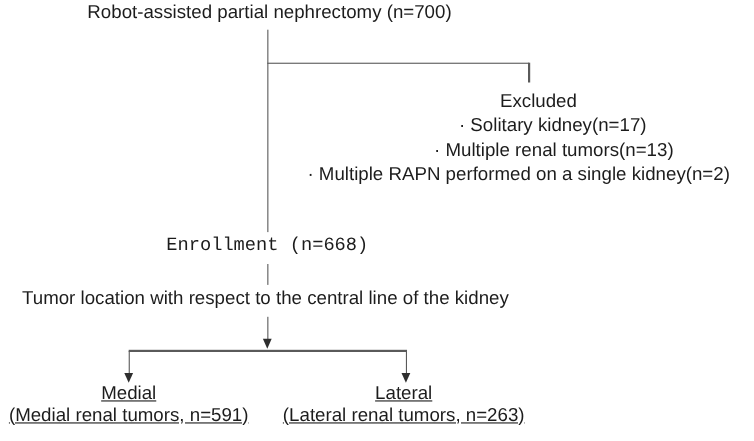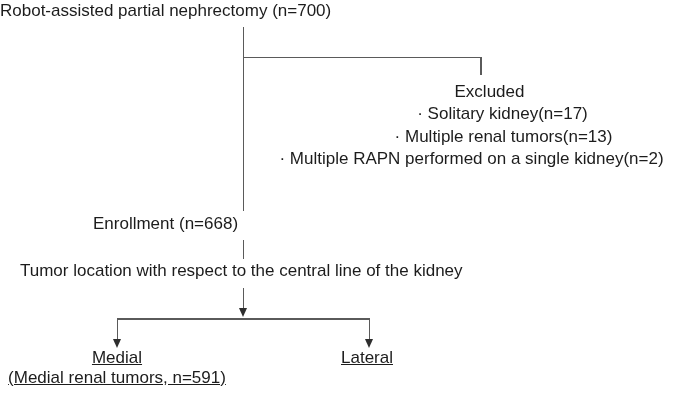--- a/index.html
+++ b/index.html
@@ -16,21 +16,21 @@
     font-family: "Liberation Sans", "DejaVu Sans", sans-serif;
     font-size: 17px;
     color: #1c1c1c;
     font-weight: 400;
   }
   .t {
     position: absolute;
     line-height: 22px;
     white-space: nowrap;
   }
-  .center { }
+  .center { text-align: center; }
   .vline {
     position: absolute;
     width: 1.5px;
     background: #5a5a5a;
   }
   .hline {
     position: absolute;
     height: 1.5px;
     background: #5a5a5a;
   }
@@ -62,21 +62,21 @@
     position: relative;
     text-align: center;
     line-height: 22.4px;
     white-space: nowrap;
   }
   .excl-0 { left: 132px; }
   .excl-1 { left: 145px; }
   .excl-2 { left: 146px; }
   .excl-3 { left: 114px; }
   
-  .enrollment { top: 213px; left: 93px; width: 300px; }
+  .enrollment { top: 213px; left: 93px; width: 300px; font-family: Liberation Mono, monospace; }
   .split-label { top: 260px; left: 20px; }
   
   .branch {
     position: absolute;
     top: 348px;
     width: 226px;
     text-align: center;
     line-height: 19.5px;
     text-decoration: underline;
   }
@@ -117,15 +117,16 @@
   <div class="tri-down head-left"></div>
   <div class="vline seg-right-down"></div>
   <div class="tri-down head-right"></div>
 
   <div class="branch branch-left">
     <div class="nm">Medial</div>
     <div class="dt">(Medial renal tumors, n=591)</div>
   </div>
   <div class="branch branch-right">
     <div class="nm">Lateral</div>
+    <div class="dt">(Lateral renal tumors, n=263)</div>
   </div>
 
 </div>
 
 </body></html>

